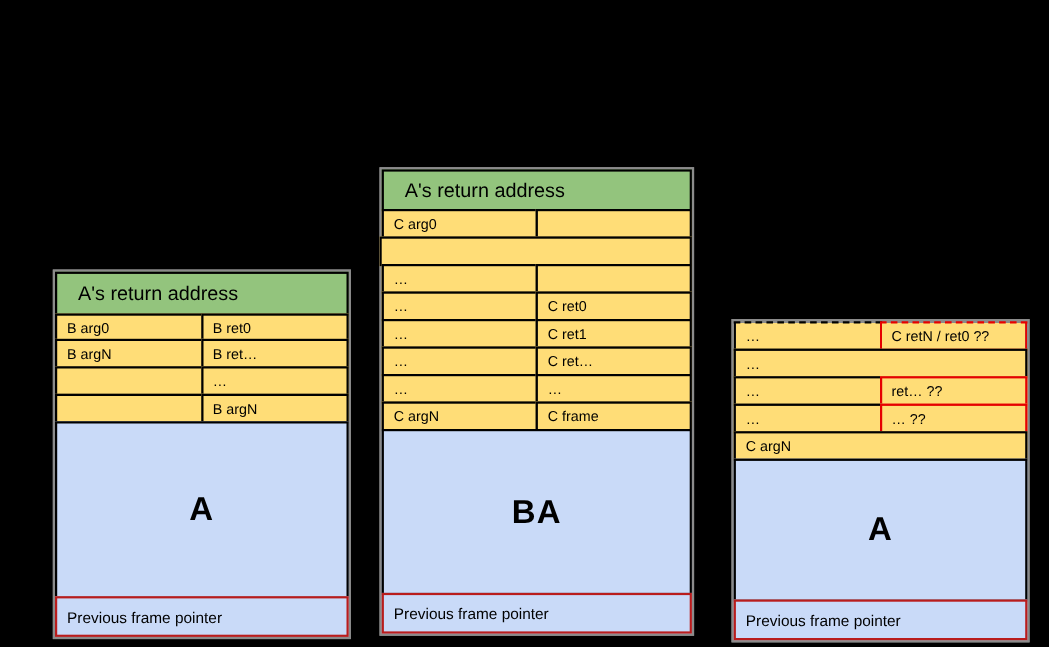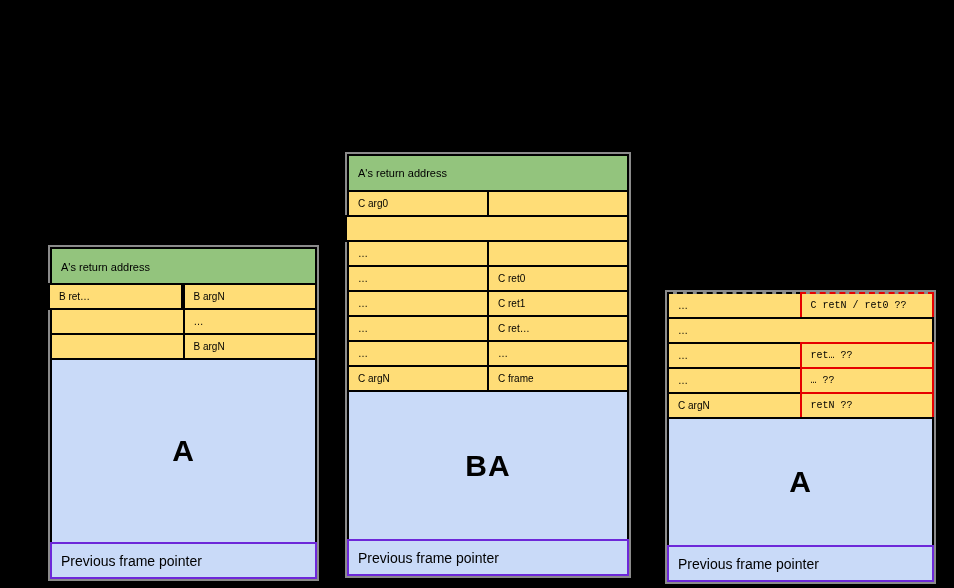--- a/index.html
+++ b/index.html
@@ -16,57 +16,61 @@
     display:flex;flex-direction:column;
     background:#8b8b8b;
   }
   .stack-left  {left:48px;  top:245px; width:271px; height:336px;}
   .stack-middle{left:345px; top:152px; width:286px; height:426px;}
   .stack-right {left:665px; top:290px; width:271px; height:294px;}
 
   .hdr{
     background:#93c47d;border:2px solid #000;box-sizing:border-box;
     height:40px;flex:0 0 auto;display:flex;align-items:center;
-    padding-left:9px;font-size:11px;
+    padding-left:19px;font-size:18px;
   }
   .stack-middle .hdr{height:38px;}
   .row{display:flex;flex:0 0 auto;margin-top:-2px;}
   .stack-right .row:first-child{margin-top:0;}
   .cell{
     flex:1 1 0;height:27px;box-sizing:border-box;
     background:#ffdd77;border:2px solid #000;
     display:flex;align-items:center;padding-left:9px;
-    font-size:10px;white-space:nowrap;overflow:hidden;
+    font-size:13px;white-space:nowrap;overflow:hidden;
   }
   .cell.r{margin-left:-2px;}
-  .cell.red{border-color:#e60000;font-family:Liberation Mono, monospace;}
+  .cell.red{border-color:#e60000;}
   .cell.dash-black{border-top:2.5px dashed #000;background-clip:padding-box;}
   .cell.dash-red{border-top:2.5px dashed #e60000;background-clip:padding-box;}
   .big{
     flex:1 1 auto;margin-top:-2px;
     background:#c9daf8;border:2px solid #000;box-sizing:border-box;
     display:flex;align-items:center;justify-content:center;
     font-size:30px;font-weight:bold;letter-spacing:1px;
   }
   .pfp{
     flex:0 0 auto;margin-top:-2px;height:37px;box-sizing:border-box;
-    background:#c9daf8;border:2px solid #6d28d9;
+    background:#c9daf8;border:2px solid #b91c1c;
     display:flex;align-items:center;padding-left:9px;font-size:14px;
   }
 </style>
 </head>
 <body>
 
 <div class="stack stack-left">
   <div class="hdr">A's return address</div>
   <div class="row">
+    <div class="cell">B arg0</div>
+    <div class="cell r">B ret0</div>
   </div>
   <div class="row">
+  </div>
+  <div class="row">
+    <div class="cell">B argN</div>
     <div class="cell r">B ret…</div>
-    <div class="cell">B argN</div>
   </div>
   <div class="row">
     <div class="cell"></div>
     <div class="cell r">…</div>
   </div>
   <div class="row">
     <div class="cell"></div>
     <div class="cell r">B argN</div>
   </div>
   <div class="big">A</div>
@@ -121,17 +125,16 @@
   <div class="row">
     <div class="cell">…</div>
     <div class="cell r red">ret… ??</div>
   </div>
   <div class="row">
     <div class="cell">…</div>
     <div class="cell r red">… ??</div>
   </div>
   <div class="row">
     <div class="cell">C argN</div>
-    <div class="cell r red">retN ??</div>
   </div>
   <div class="big">A</div>
   <div class="pfp">Previous frame pointer</div>
 </div>
 
 </body></html>

